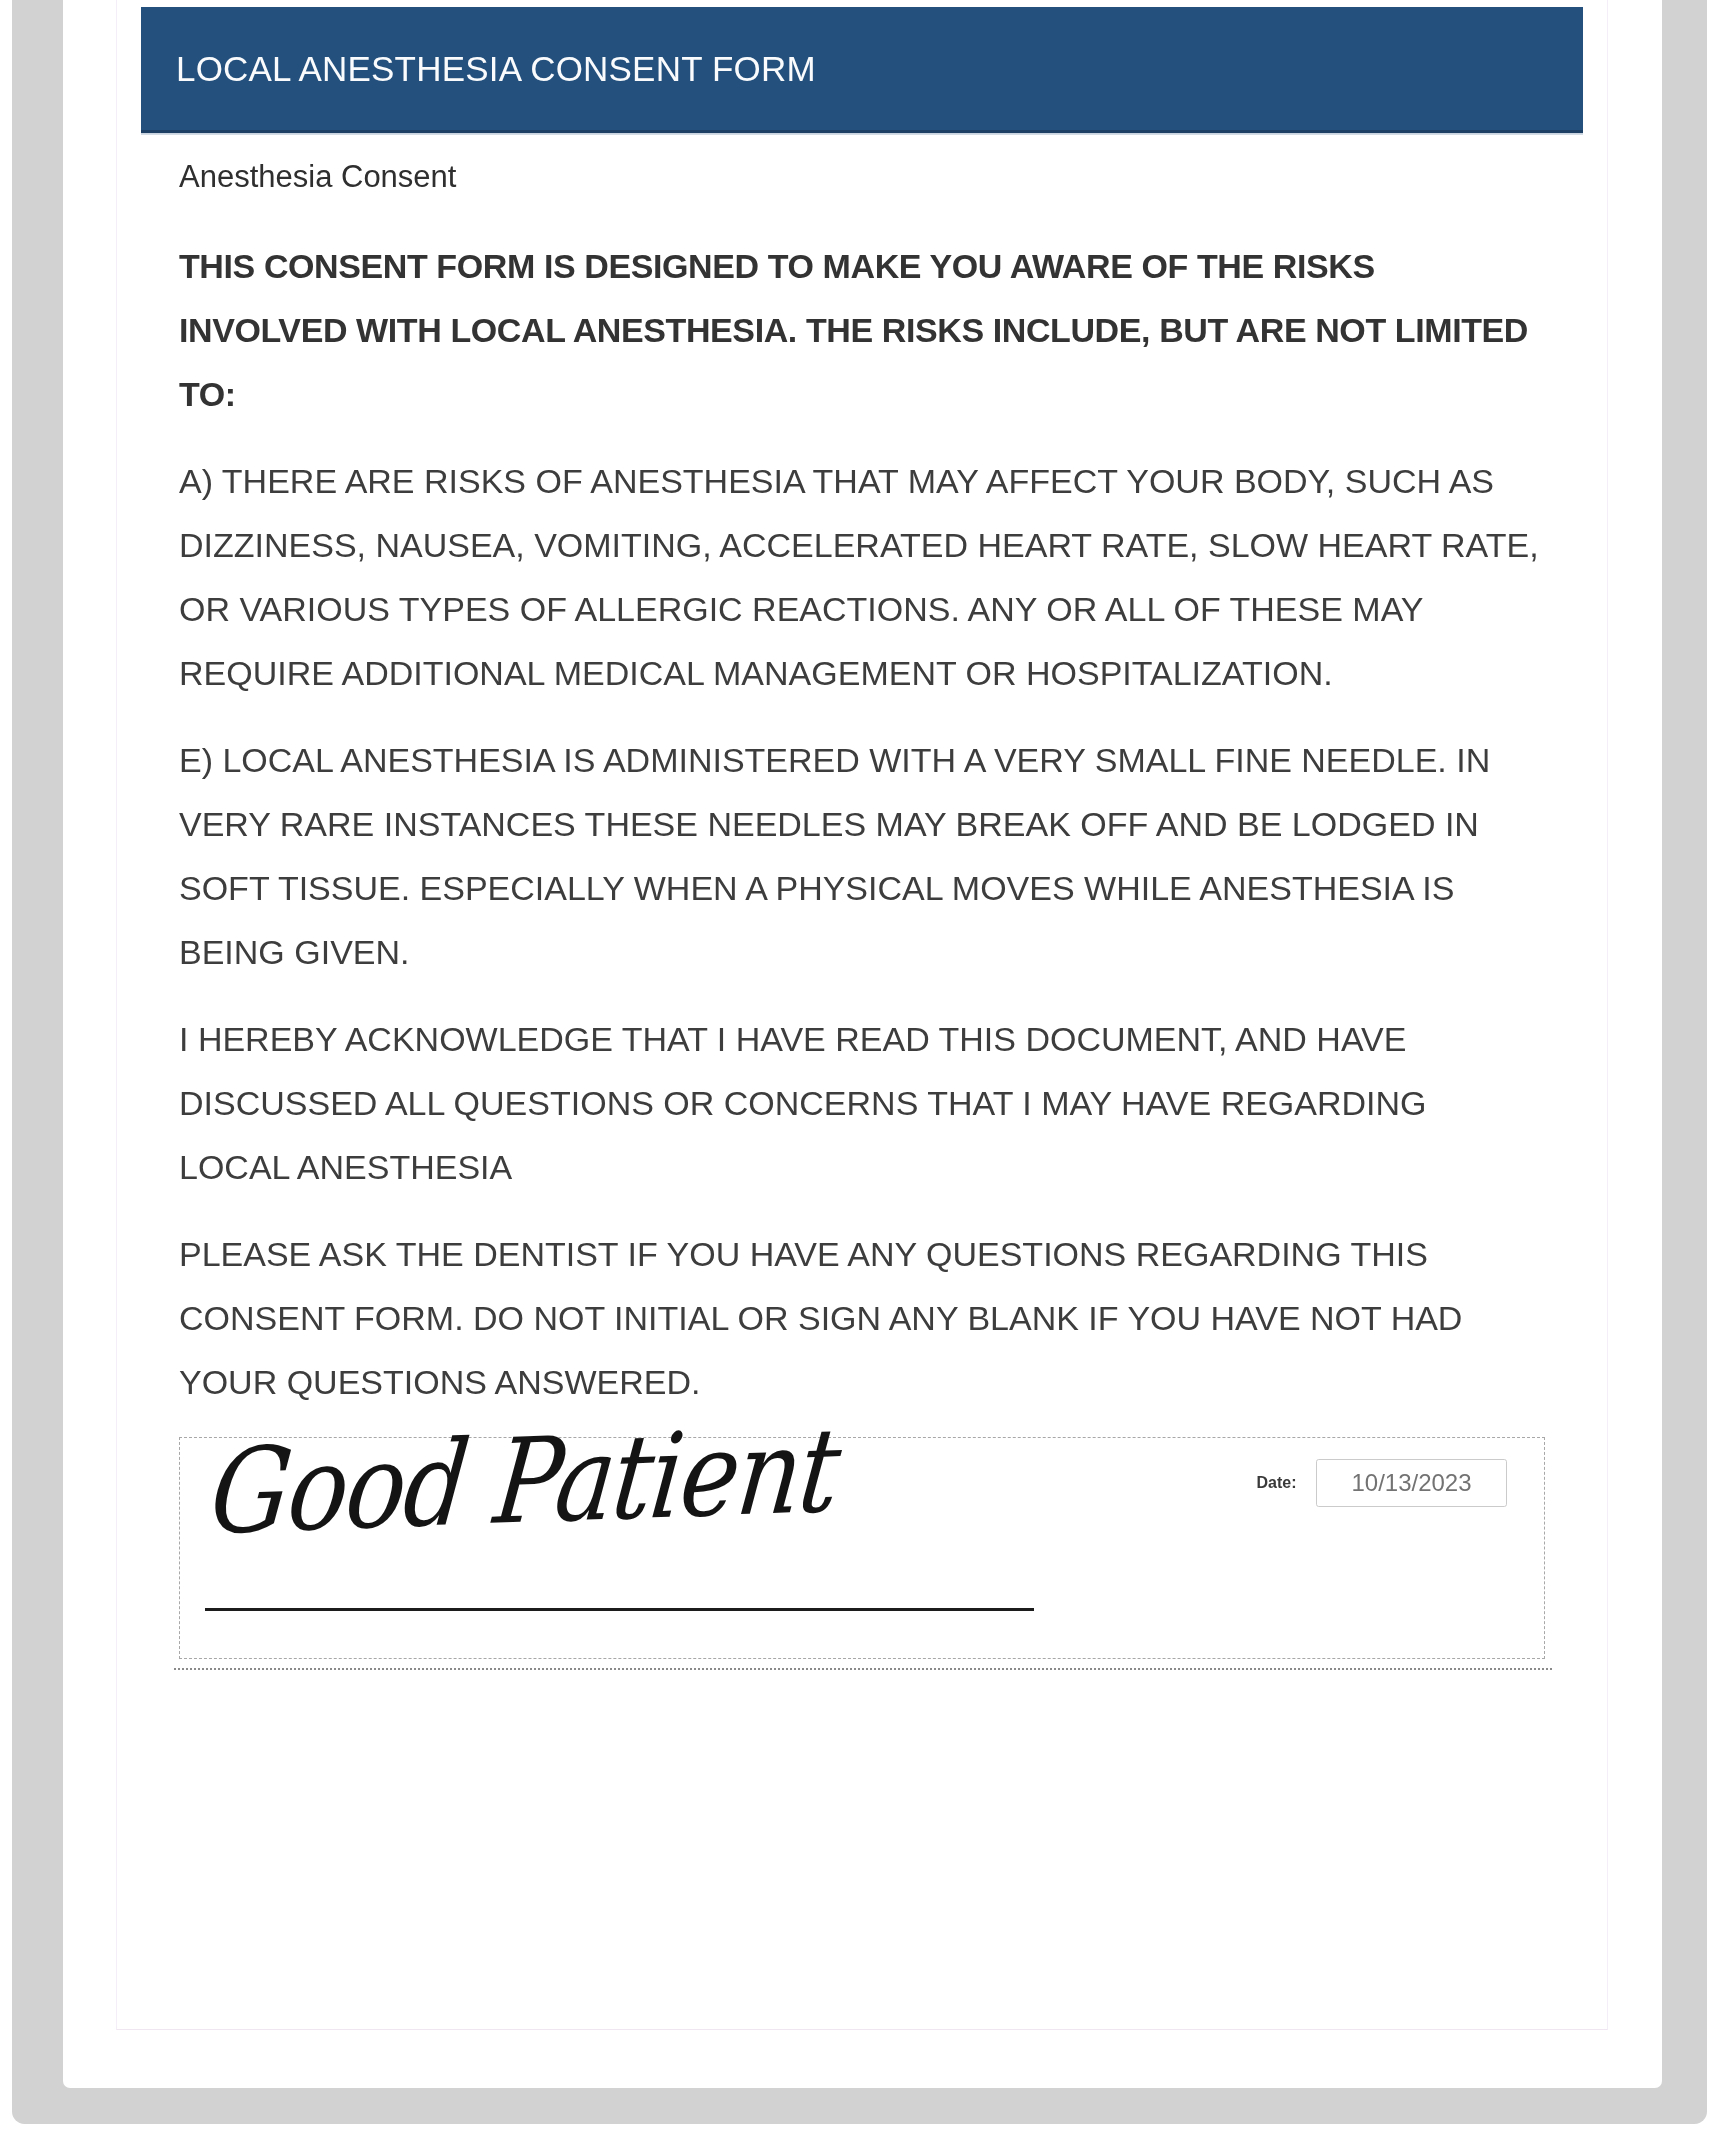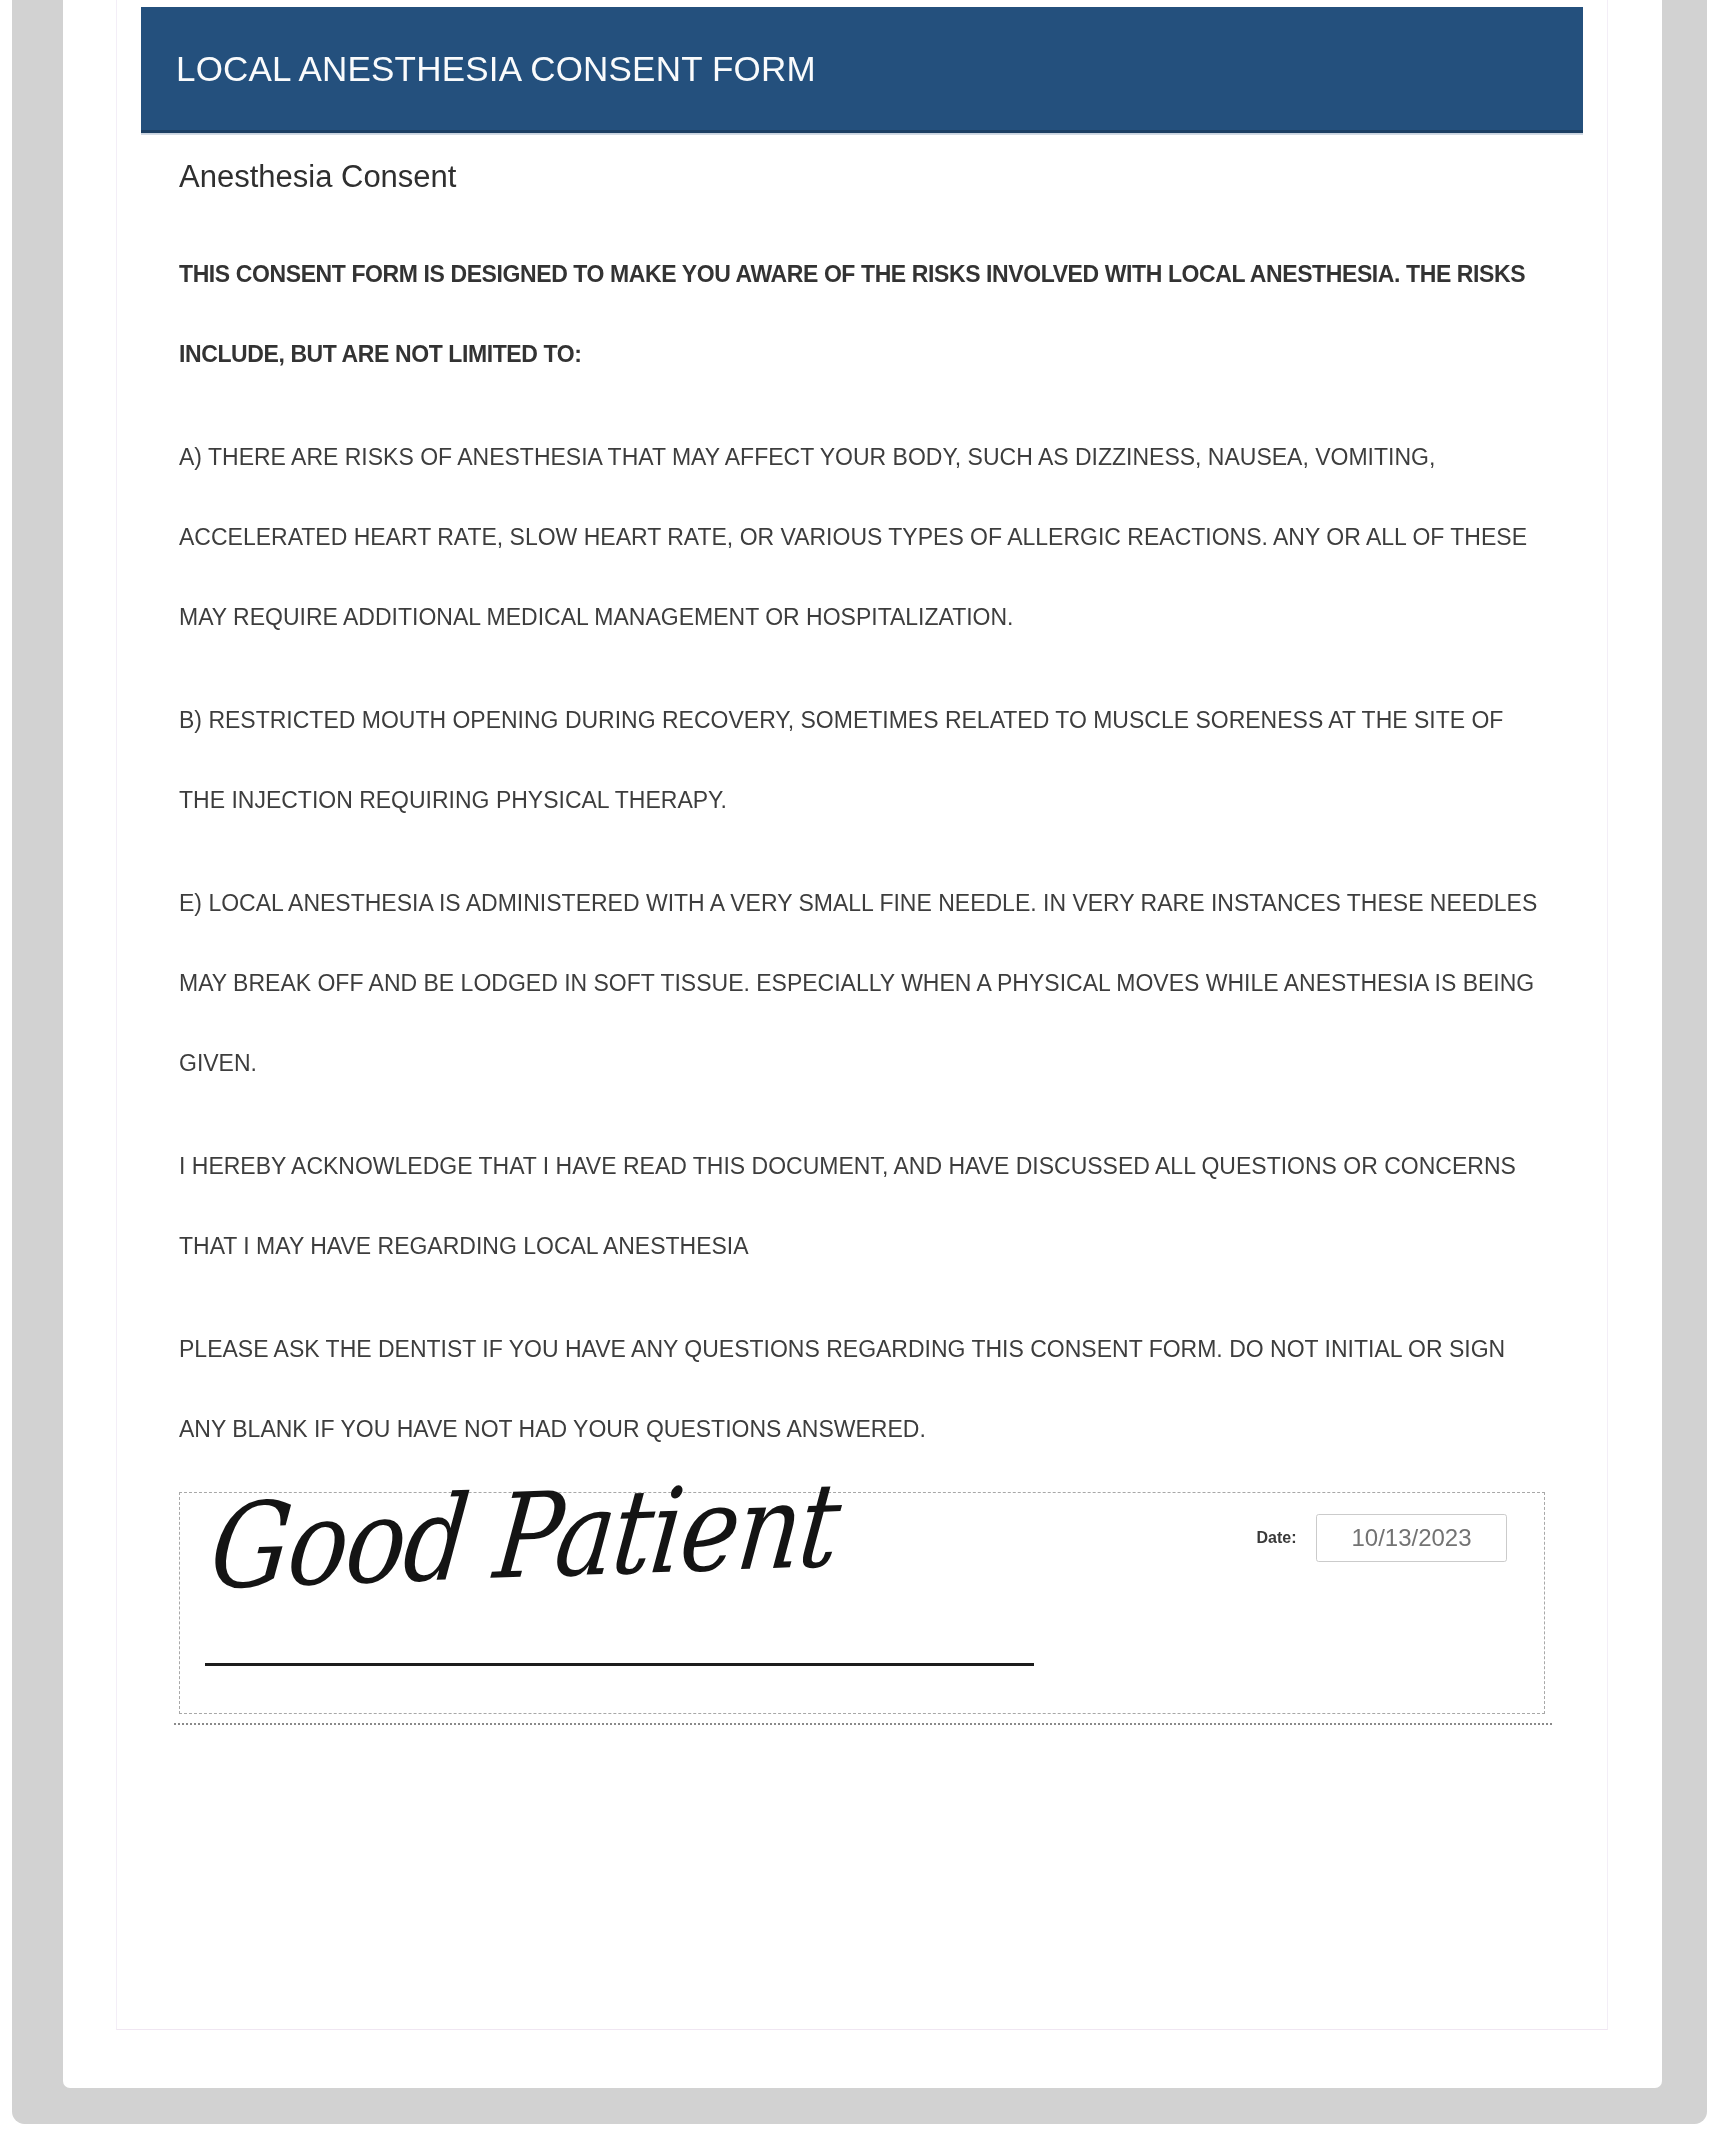--- a/index.html
+++ b/index.html
@@ -62,22 +62,22 @@
   .content { margin: 0 38px; }
 
   .subtitle {
     margin: 25px 0 0 0;
     font-size: 31px;
     line-height: 37px;
     color: #2f2f2f;
   }
 
   p.para, p.intro {
-    font-size: 23px;
-    line-height: 80px;
+    font-size: 34px;
+    line-height: 64px;
     color: #3d3d3d;
     margin: 0 0 23px 0;
   }
 
   p.intro {
     margin-top: 39px;
     font-weight: 700;
     color: #333333;
     letter-spacing: -0.4px;
   }
@@ -158,21 +158,20 @@
           <span>LOCAL ANESTHESIA CONSENT FORM</span>
         </div>
 
         <div class="content">
           <div class="subtitle">Anesthesia Consent</div>
 
           <p class="intro">THIS CONSENT FORM IS DESIGNED TO MAKE YOU AWARE OF THE RISKS INVOLVED WITH LOCAL ANESTHESIA. THE RISKS INCLUDE, BUT ARE NOT LIMITED TO:</p>
 
           <p class="para">A) THERE ARE RISKS OF ANESTHESIA THAT MAY AFFECT YOUR BODY, SUCH AS DIZZINESS, NAUSEA, VOMITING, ACCELERATED HEART RATE, SLOW HEART RATE, OR VARIOUS TYPES OF ALLERGIC REACTIONS. ANY OR ALL OF THESE MAY REQUIRE ADDITIONAL MEDICAL MANAGEMENT OR HOSPITALIZATION.</p>
 
-          <p class="para">B) RESTRICTED MOUTH OPENING DURING RECOVERY, SOMETIMES RELATED TO MUSCLE SORENESS AT THE SITE OF THE INJECTION REQUIRING PHYSICAL THERAPY.</p>
 
 
 
           <p class="para">E) LOCAL ANESTHESIA IS ADMINISTERED WITH A VERY SMALL FINE NEEDLE. IN VERY RARE INSTANCES THESE NEEDLES MAY BREAK OFF AND BE LODGED IN SOFT TISSUE. ESPECIALLY WHEN A PHYSICAL MOVES WHILE ANESTHESIA IS BEING GIVEN.</p>
 
           <p class="para">I HEREBY ACKNOWLEDGE THAT I HAVE READ THIS DOCUMENT, AND HAVE DISCUSSED ALL QUESTIONS OR CONCERNS THAT I MAY HAVE REGARDING LOCAL ANESTHESIA</p>
 
           <p class="para">PLEASE ASK THE DENTIST IF YOU HAVE ANY QUESTIONS REGARDING THIS CONSENT FORM. DO NOT INITIAL OR SIGN ANY BLANK IF YOU HAVE NOT HAD YOUR QUESTIONS ANSWERED.</p>
 
           <div class="sig-box">

